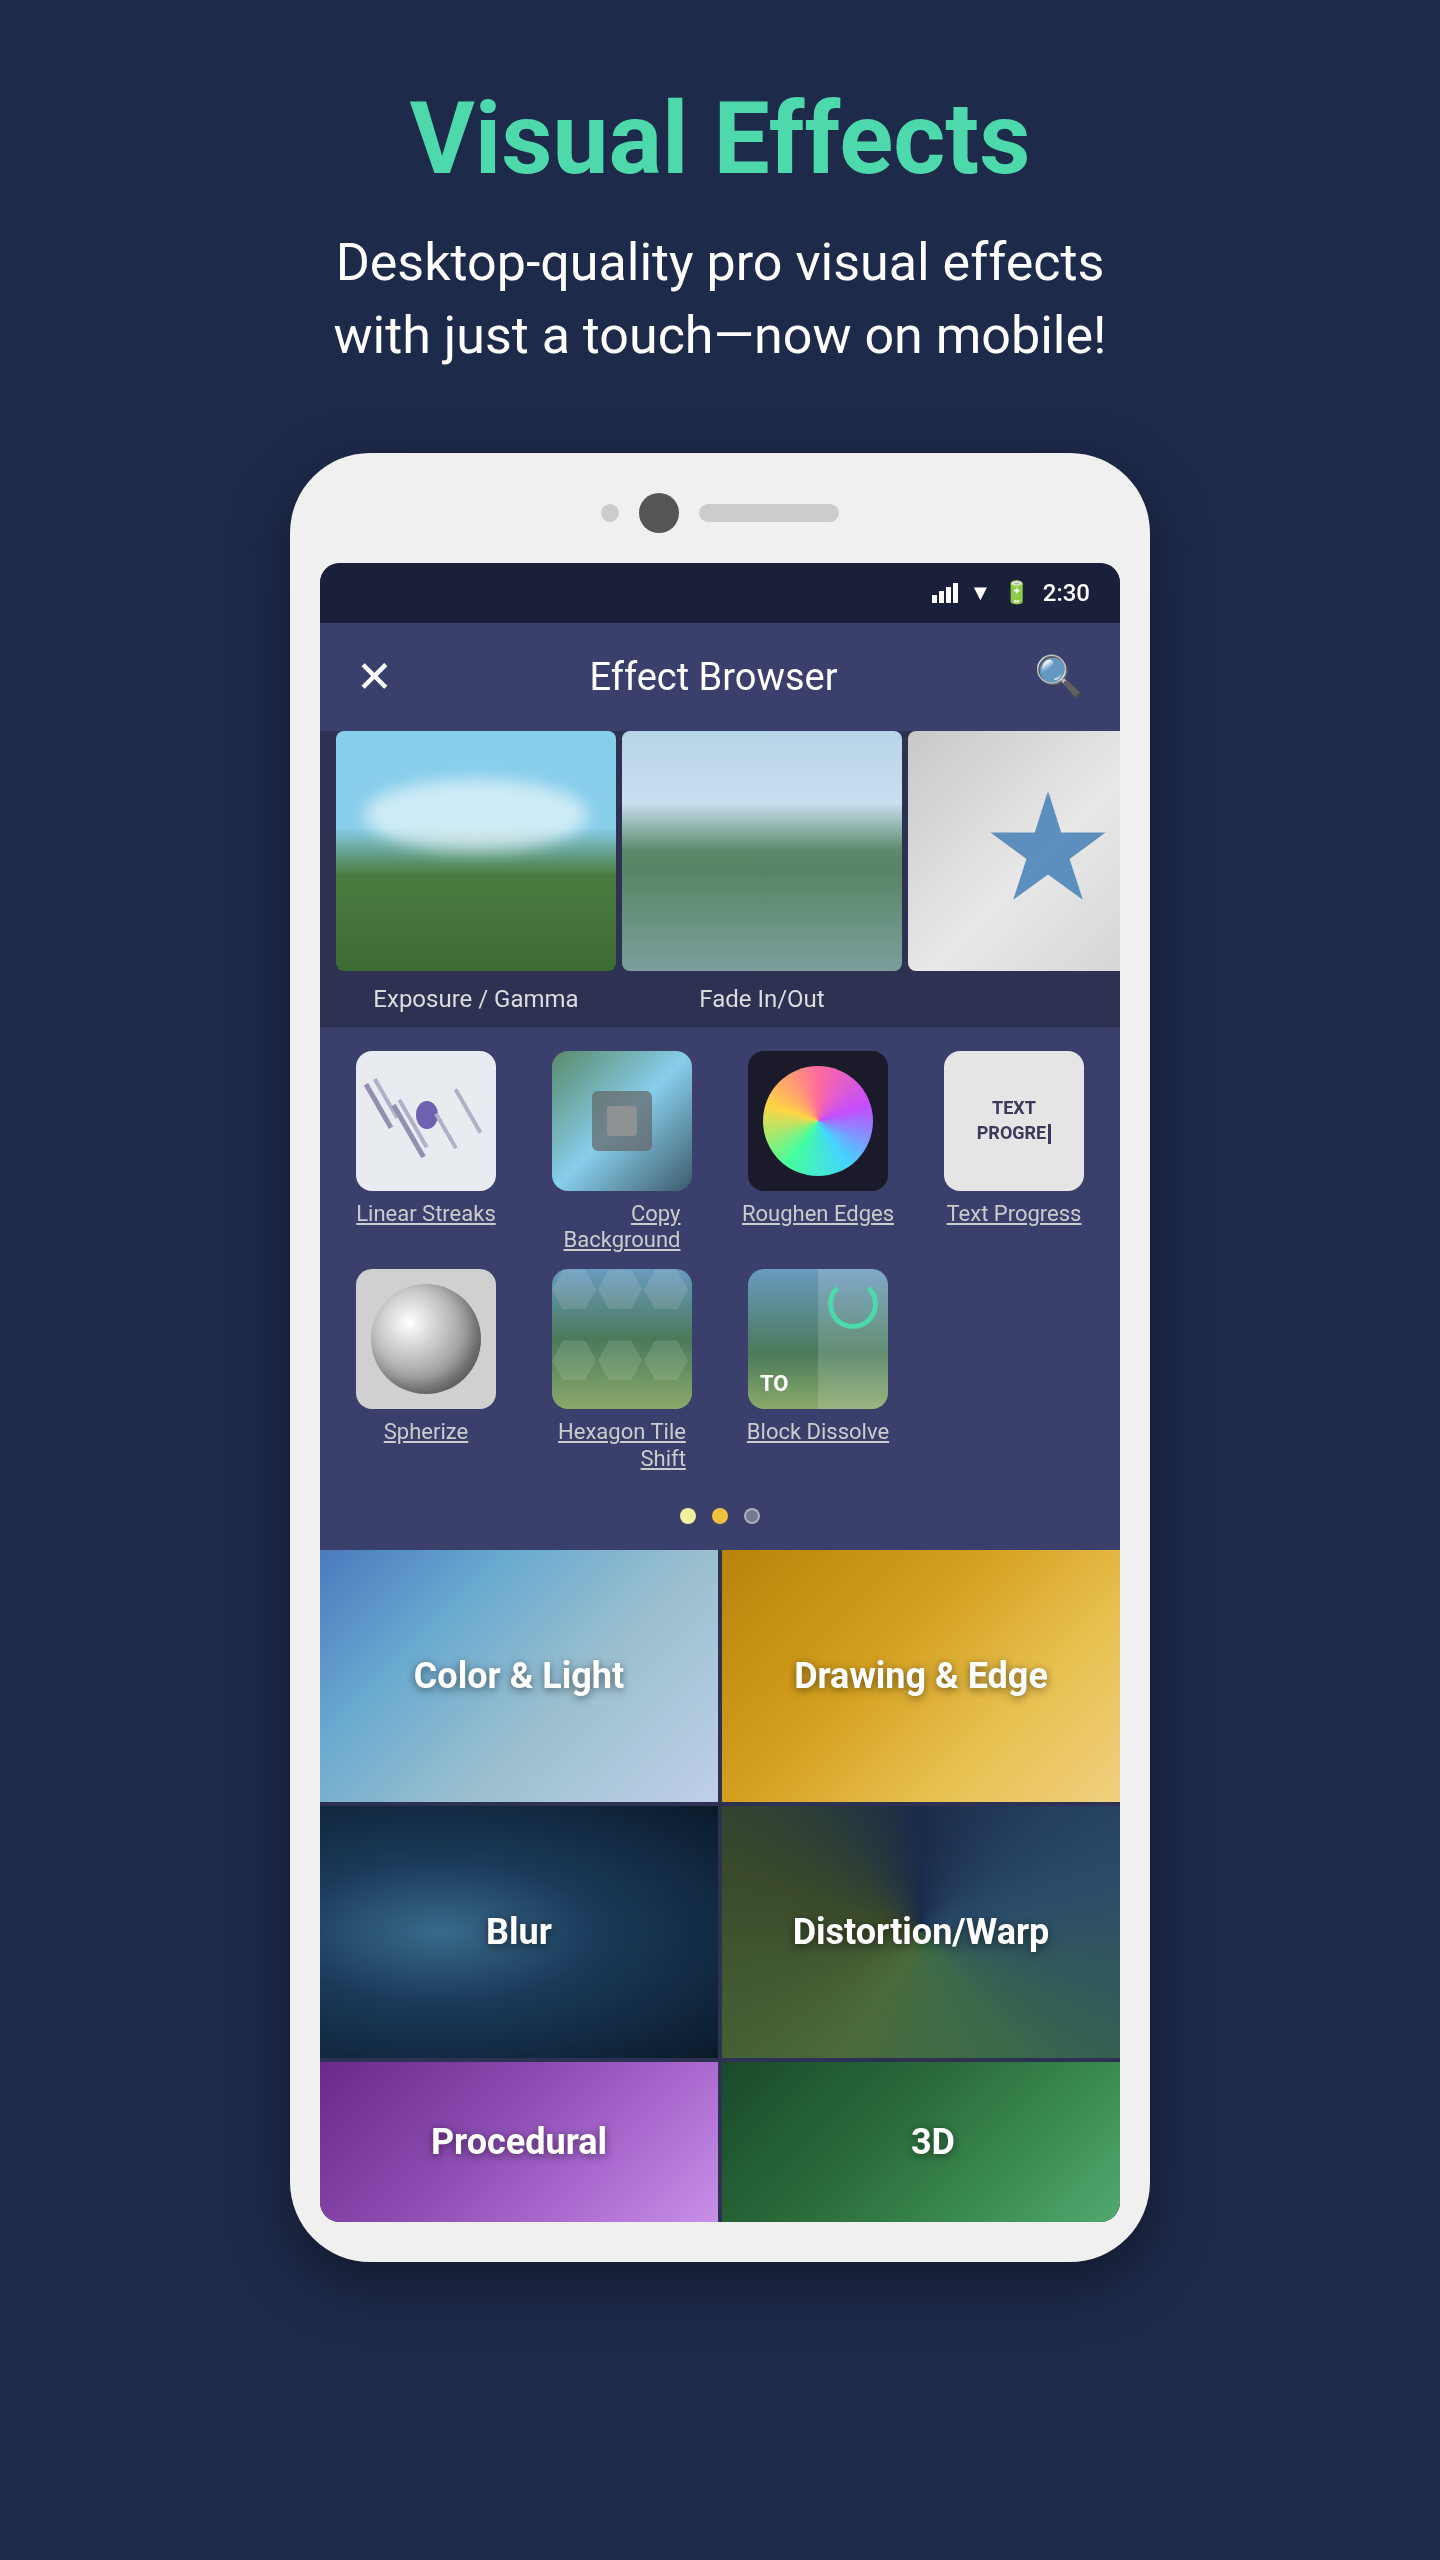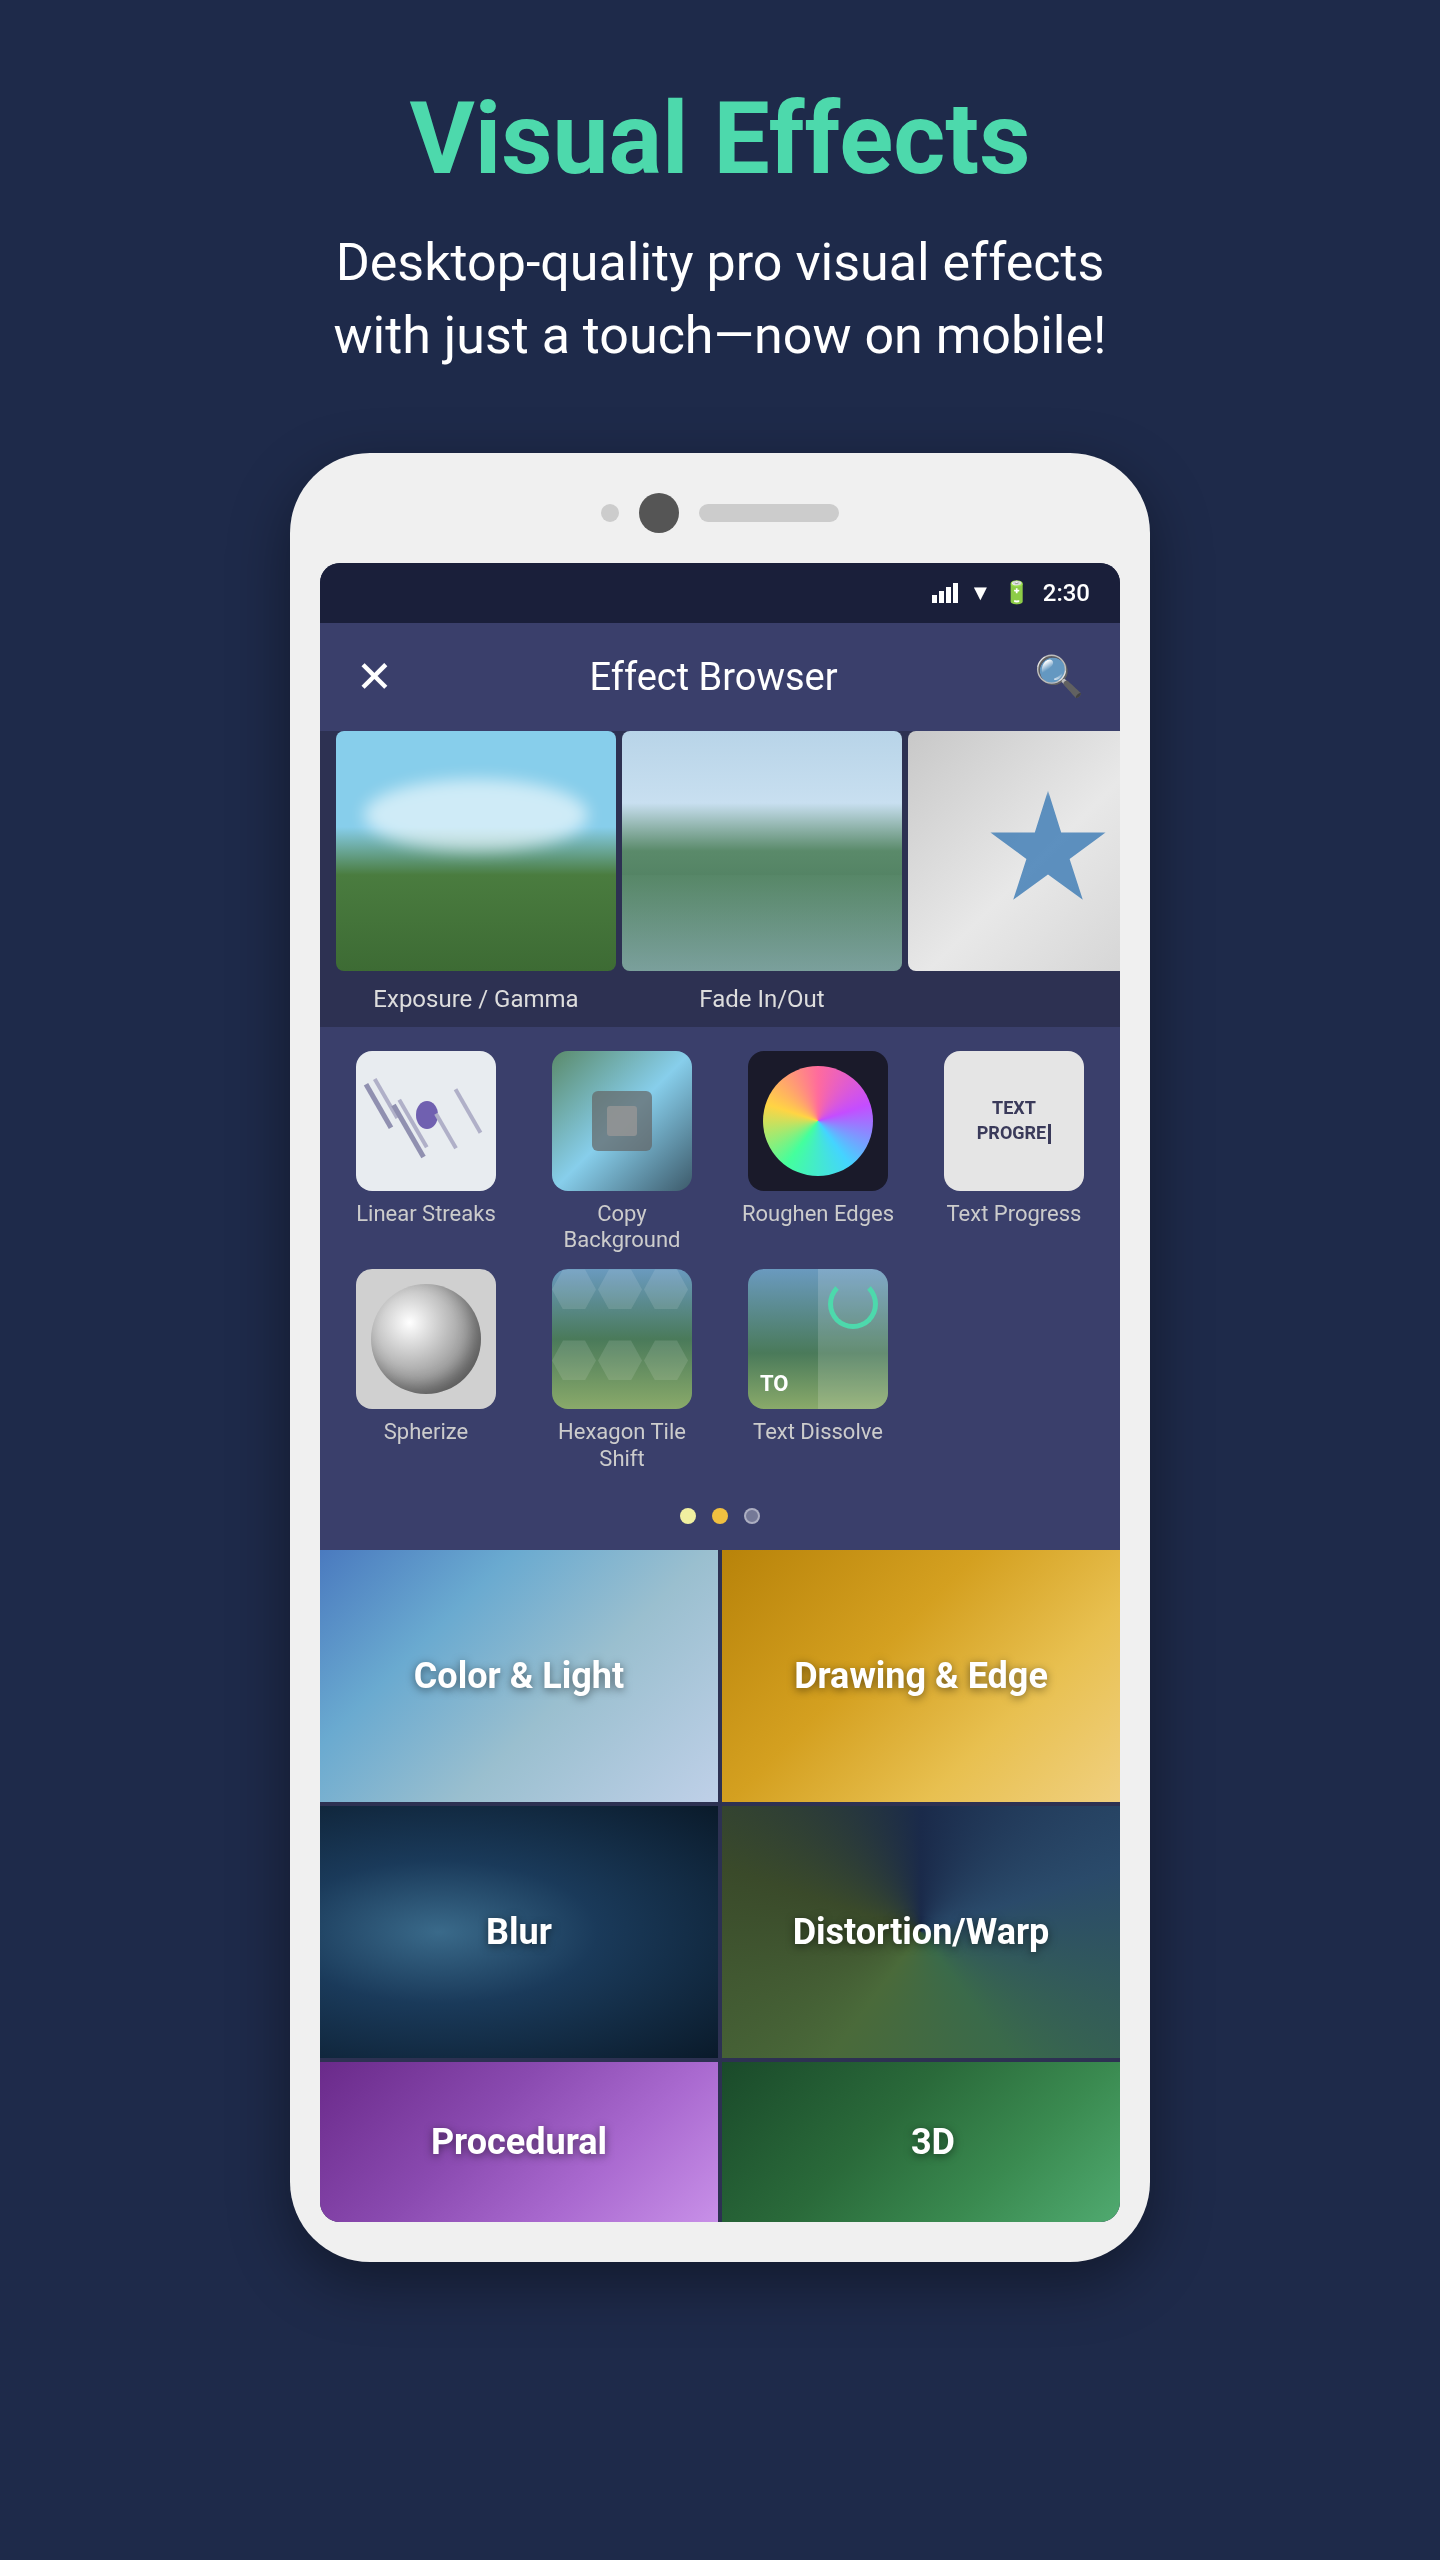--- a/index.html
+++ b/index.html
@@ -450,22 +450,23 @@
       bottom: 13px;
       left: 12px;
       font-size: 22px;
       font-weight: 700;
       color: #fff;
     }
 
     .effect-label {
       color: #ccc;
       font-size: 22px;
-      text-align: center;
+      text-align: right;
       line-height: 1.2;
+      text-decoration: underline;
     }
 
     
     .pagination-dots {
       display: flex;
       justify-content: center;
       gap: 16px;
       padding: 20px 0 10px;
     }
     .dot {
@@ -660,21 +661,21 @@
           </div>
           <span class="effect-label">Hexagon Tile<br>Shift</span>
         </div>
 
         <div class="effect-item">
           <div class="effect-thumb thumb-block">
             <div class="block-dissolve-overlay"></div>
             <div class="block-spiral"></div>
             <span class="block-to-text">TO</span>
           </div>
-          <span class="effect-label">Text Dissolve</span>
+          <span class="effect-label">Block Dissolve</span>
         </div>
       </div>
 
       <div class="pagination-dots">
         <div class="dot dot-active"></div>
         <div class="dot dot-star"></div>
         <div class="dot dot-inactive"></div>
       </div>
     </div>
 

